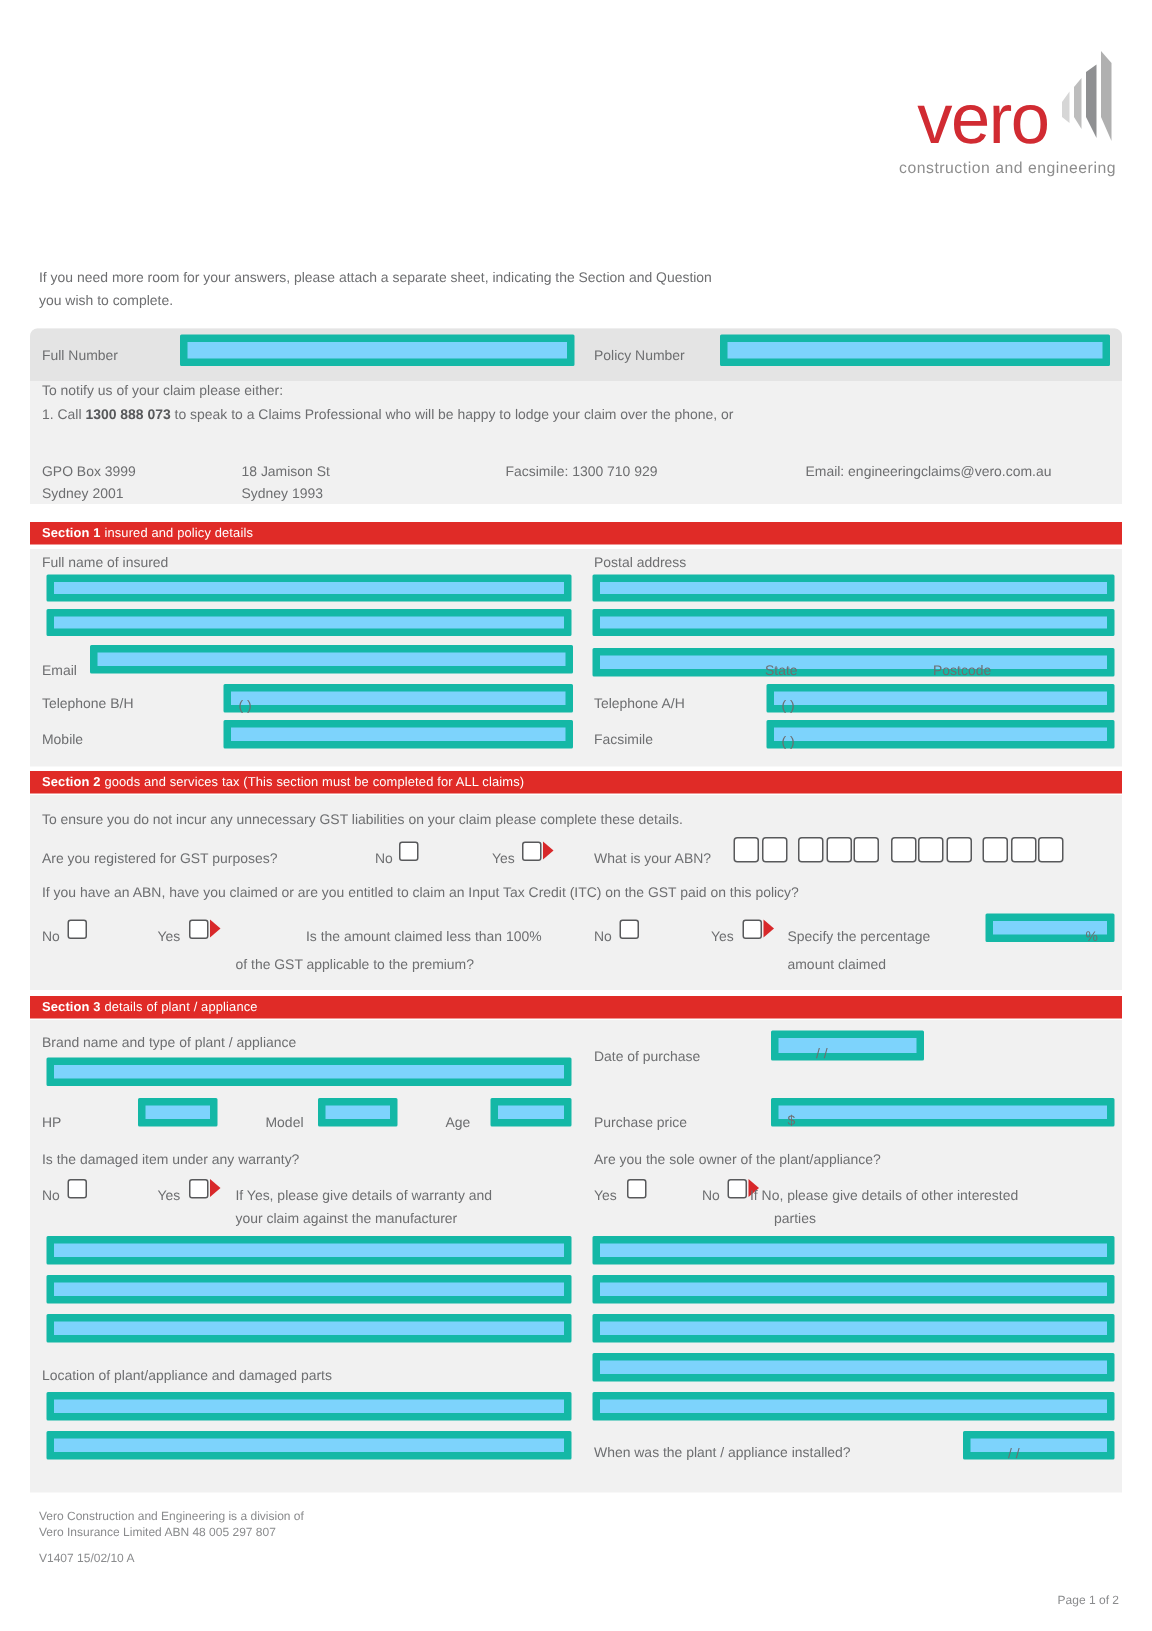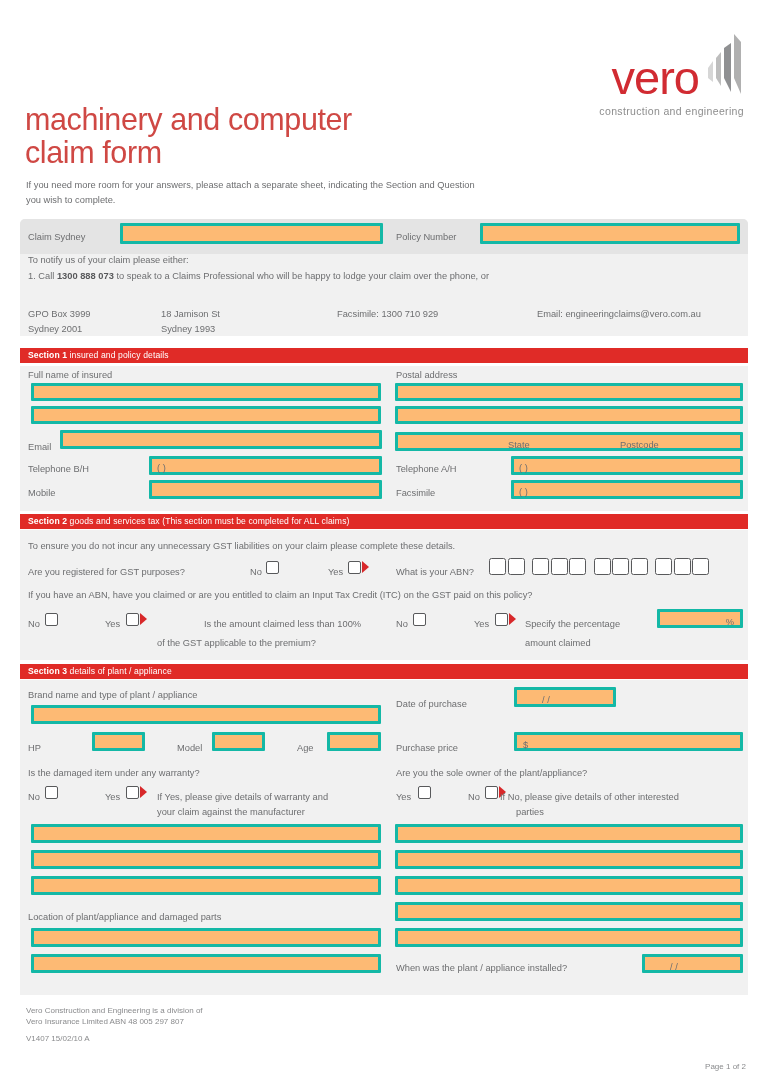--- a/index.html
+++ b/index.html
@@ -107,22 +107,22 @@
     font-size: 9.3px;
     line-height: 13px;
     color: #6d6e70;
     white-space: nowrap;
   }
   .lbl.bold { font-weight: bold; color: #58595b; }
 
   
   .box {
     position: absolute;
-    background: #fdba74;
-    border: 3px solid #14b8a6;
+    background: #7dd3fc;
+    border: 5px solid #14b8a6;
     box-sizing: border-box;
     border-radius: 1px;
     text-decoration: underline;
   }
   .box .inner {
     position: absolute;
     font-size: 9.3px;
     color: #6d6e70;
     line-height: 1;
   }
@@ -182,30 +182,26 @@
           <polygon points="30,0 37,8 37,60 30,44" fill="#b0b0b0"></polygon>
           <polygon points="20,14 27,9 27,58 20,44" fill="#8f9092"></polygon>
           <polygon points="12,24 17,18 17,52 12,44" fill="#bdbdbd"></polygon>
           <polygon points="4,34 9,27 9,48 4,44" fill="#d6d6d6"></polygon>
         </svg>
       </span>
     </div>
     <div class="logo-tag">construction and engineering</div>
   </div>
 
-  <div class="form-title">
-    <div>machinery and computer</div>
-    <div>claim form</div>
-  </div>
   <div class="intro">If you need more room for your answers, please attach a separate sheet, indicating the Section and Question you wish to complete.</div>
 
   <div class="panel panel-top"></div>
   <div class="claimbar"></div>
 
-  <div class="lbl" style="left:28px; top:231px;">Claim Sydney</div>
+  <div class="lbl" style="left:28px; top:231px;">Full Number</div>
   <div class="box" style="left:120px; top:223px; width:263px; height:21px;">
     <span class="inner" style="left:4px; top:6px;"></span>
   </div>
 
   <div class="lbl" style="left:396px; top:231px;">Policy Number</div>
   <div class="box" style="left:480px; top:223px; width:260px; height:21px;">
     <span class="inner" style="left:4px; top:6px;"></span>
   </div>
 
   <div class="lbl" style="left:28px; top:254px;">To notify us of your claim please either:</div>

